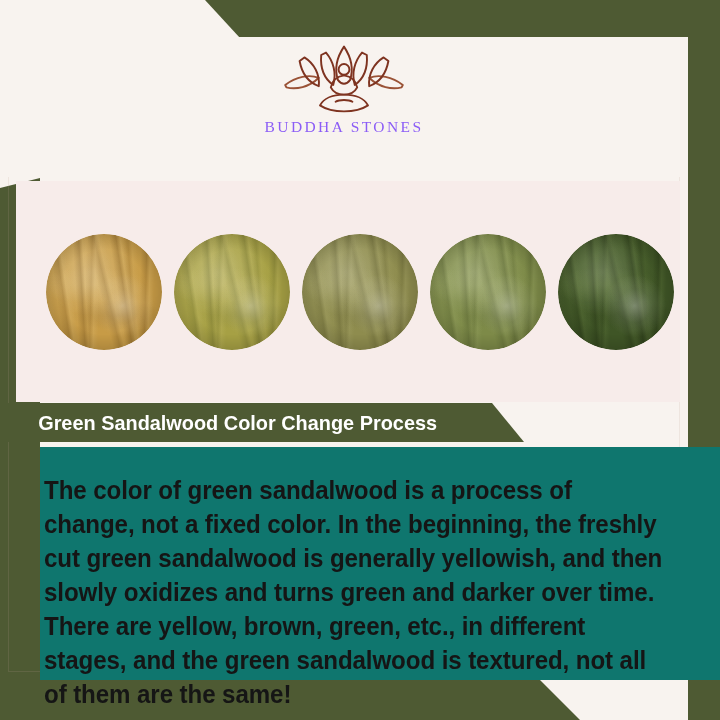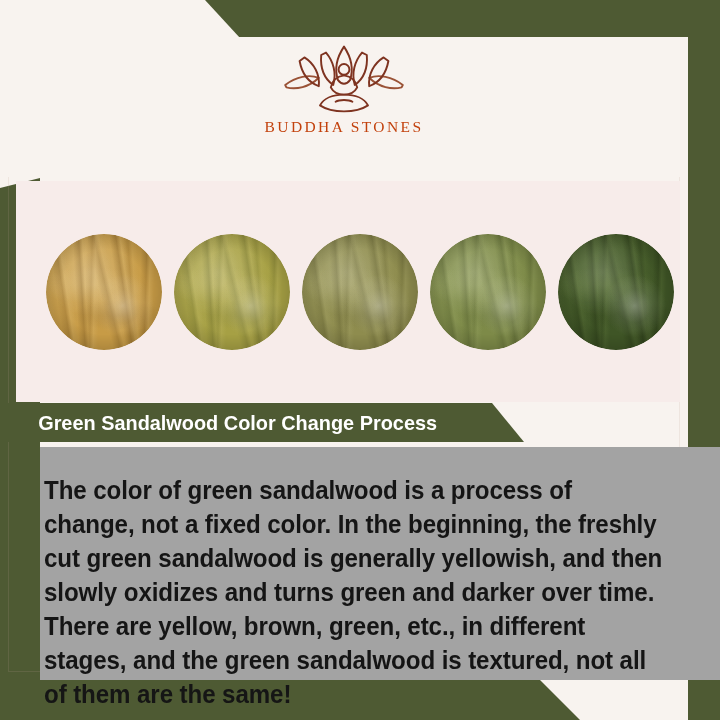--- a/index.html
+++ b/index.html
@@ -77,21 +77,21 @@
     background:#f8f3ef;
     display:flex; flex-direction:column;
     align-items:center; justify-content:flex-start;
     padding-top:6px;
   }
   #logo-mark { width:132px; height:72px; display:block; }
   #logo-word {
     font-family:"Liberation Serif", serif;
     font-size:15.5px;
     letter-spacing:2.4px;
-    color:#c2410c;
+    color:#8b5cf6;
     margin-top:3px;
   }
 
   
   #title-plaque {
     position:absolute;
     left:148px; top:129px;
     width:446px; height:52px;
     background:#fbf8f5;
     display:flex; align-items:center; justify-content:center;
@@ -156,21 +156,21 @@
     margin-left:24px;
     transform:scaleX(.97);
     white-space:nowrap;
   }
 
   
   #copy-panel {
     position:absolute;
     left:40px; top:447px;
     width:680px; height:233px;
-    background:#a3a3a3;
+    background:#0f766e;
     padding:26px 34px 0 4px;
   }
   #copy-text {
     font-size:25px;
     font-weight:bold;
     line-height:34px;
     color:#151515;
     transform:scaleX(.965);
     transform-origin:left top;
     letter-spacing:-.1px;

